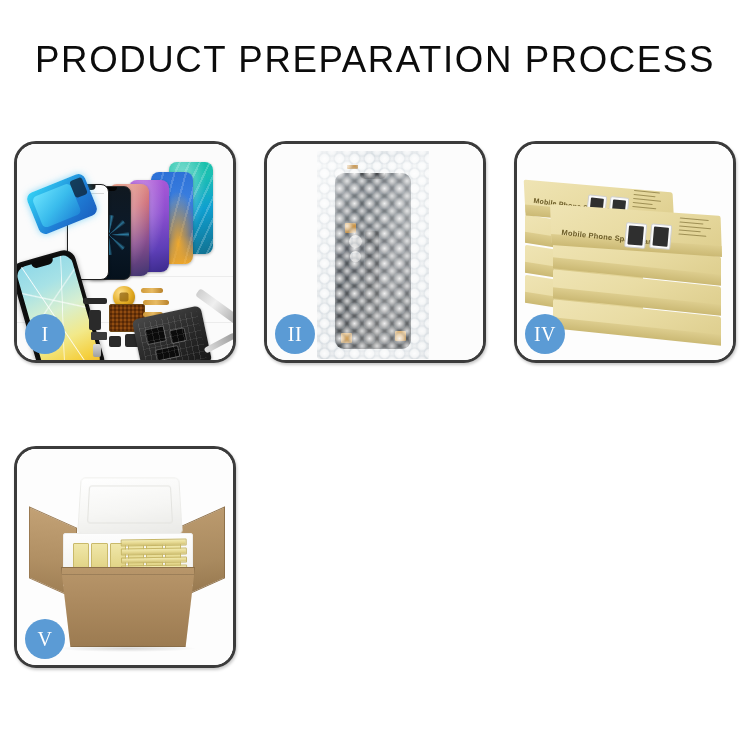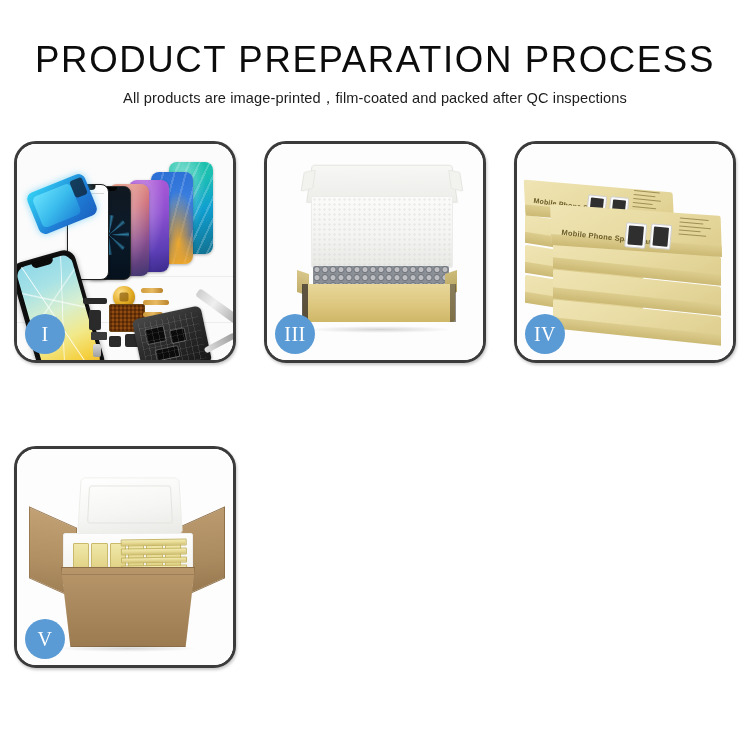--- a/index.html
+++ b/index.html
@@ -442,21 +442,20 @@
   .c6-shadow{position:absolute;left:20px;top:158px;width:150px;height:8px;
     background:radial-gradient(ellipse at 50% 50%, rgba(0,0,0,.14), transparent 72%);}
 </style>
 </head>
 <body>
 
 <div id="page">
 
   <div class="header">
     <h1 class="title">PRODUCT PREPARATION PROCESS</h1>
-    <p class="subtitle">All products are image-printed，film-coated and packed after QC inspections</p>
   </div>
 
   <div class="grid">
 
     <div class="panel">
       <div class="panel-inner">
         <div class="p1-bg"></div>
         <div class="p1-hline" style="top:132px"></div>
         <div class="p1-hline" style="top:178px"></div>
 
@@ -501,36 +500,43 @@
           <span class="mb-sq" style="left:10px;top:12px;width:18px;height:14px"></span>
           <span class="mb-sq" style="left:34px;top:18px;width:14px;height:12px"></span>
           <span class="mb-sq" style="left:16px;top:34px;width:22px;height:10px"></span>
         </div>
         <div class="tool"></div>
         <div class="tool2"></div>
       </div>
       <div class="badge">I</div>
     </div>
 
-
     <div class="panel">
       <div class="panel-inner">
-        <div class="p3-bg"></div>
-        <div class="mailer">
-          <div class="lid-back"></div>
-          <div class="foam"></div>
-          <div class="grey-bubble"></div>
-          <div class="box-inner-left"></div>
-          <div class="box-inner-right"></div>
-          <div class="box-front"></div>
-          <div class="mailer-shadow"></div>
+        <div class="p2-bg"></div>
+        <div class="bag">
+          <div class="screen-in">
+            <span class="sn"></span>
+            <span class="fpc"></span>
+          </div>
+          <span class="tape" style="left:30px;top:8px"></span>
+          <span class="tape" style="left:28px;top:72px"></span>
+          <span class="tape" style="left:24px;top:182px"></span>
+          <span class="tape" style="left:78px;top:180px"></span>
+          <span class="conn" style="left:32px;top:84px"></span>
+          <span class="conn" style="left:33px;top:100px;width:11px;height:11px"></span>
+          <div class="bag-top"></div>
+          <div class="bubbles"></div>
+          <div class="bubbles2"></div>
+          <div class="bag-sheen"></div>
         </div>
       </div>
-      <div class="badge">III</div>
+      <div class="badge">II</div>
     </div>
+
 
     <div class="panel">
       <div class="panel-inner">
         <div class="p4-bg"></div>
         <div class="stack">
 
           <div class="sbox" style="left:2px;top:62px;width:118px;height:24px">
             <span class="top" style="transform:skewY(9deg)"></span>
             <span class="side" style="top:17px;transform:skewY(9deg)"></span>
           </div>

